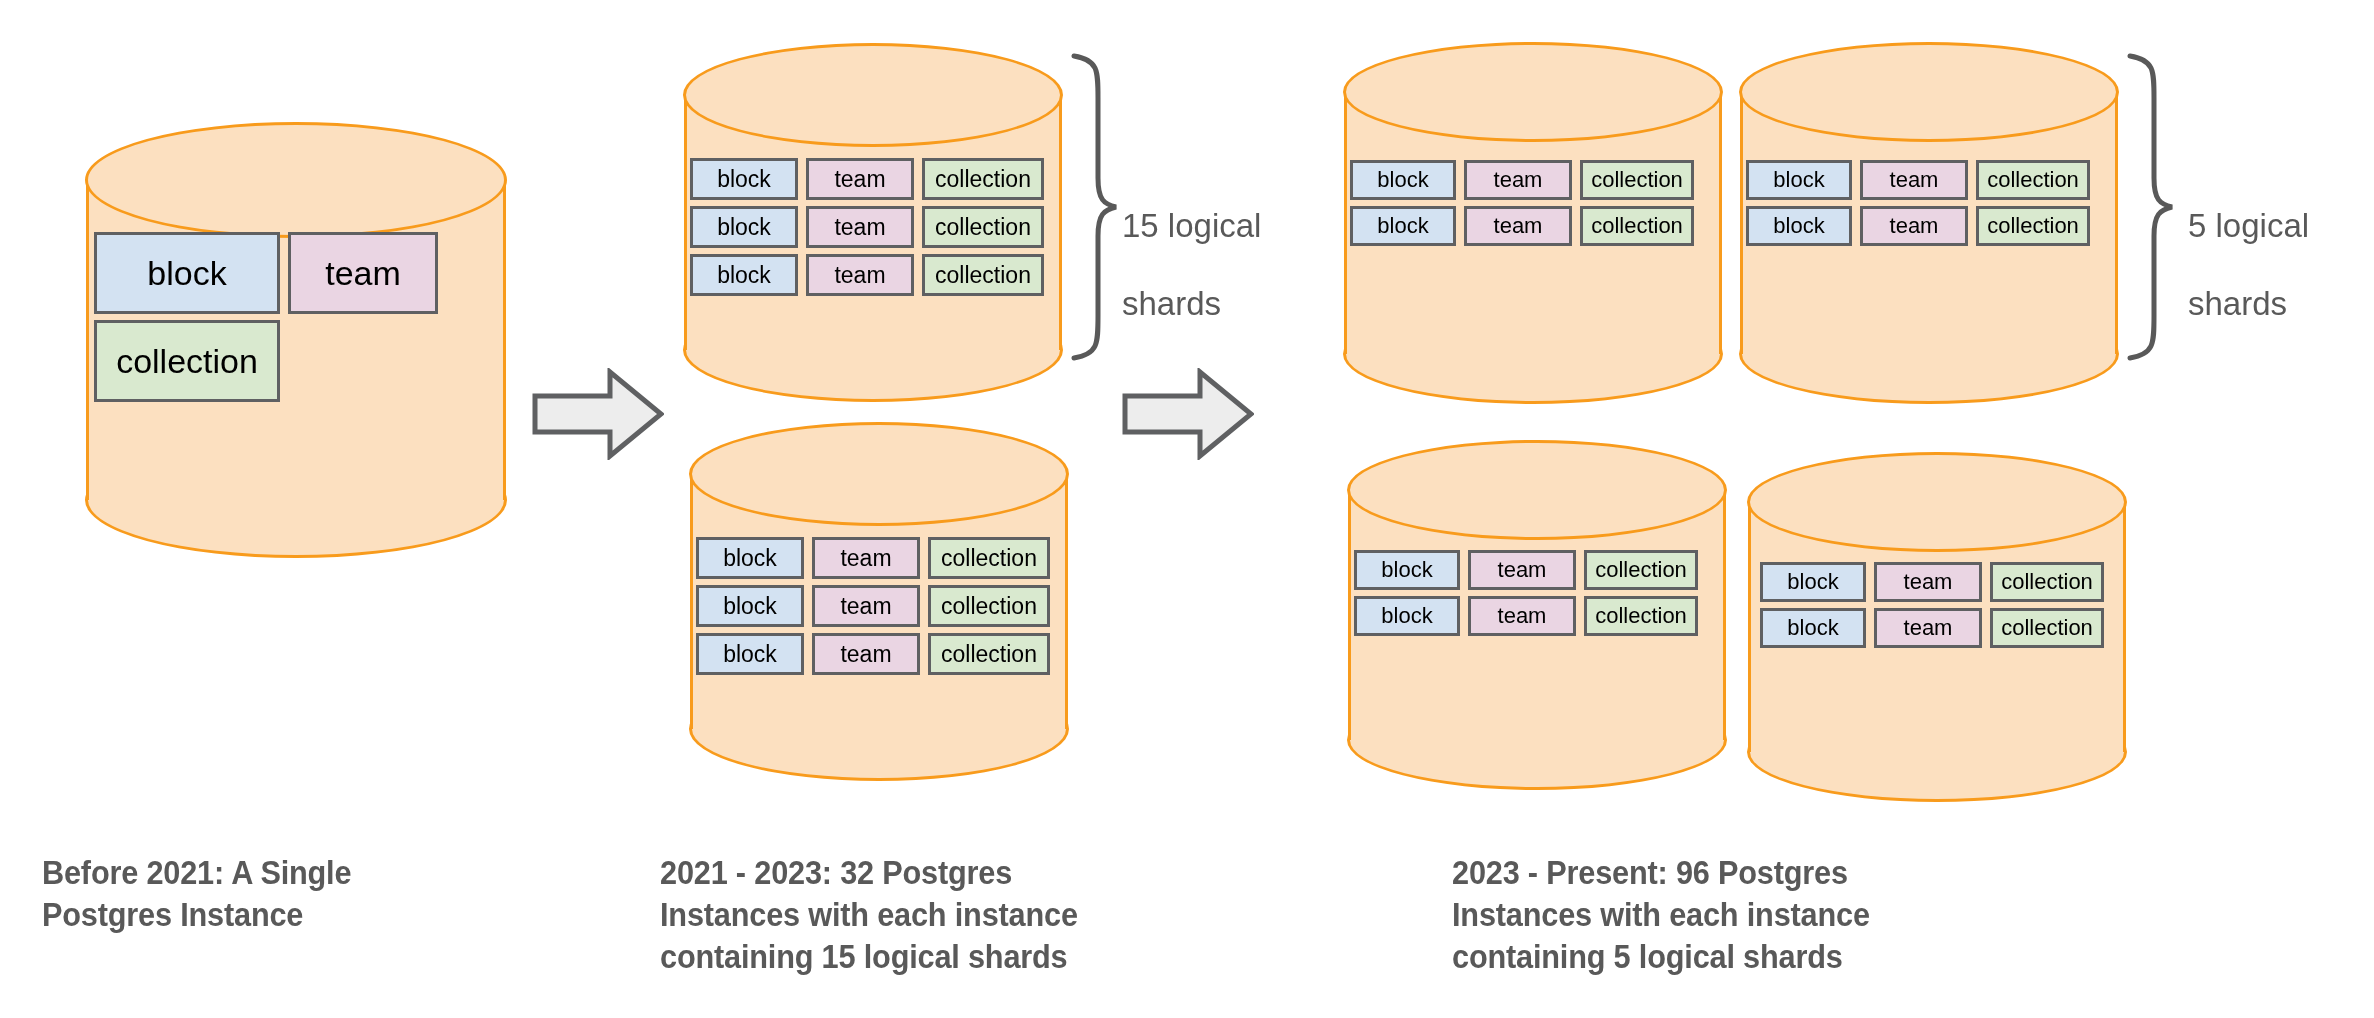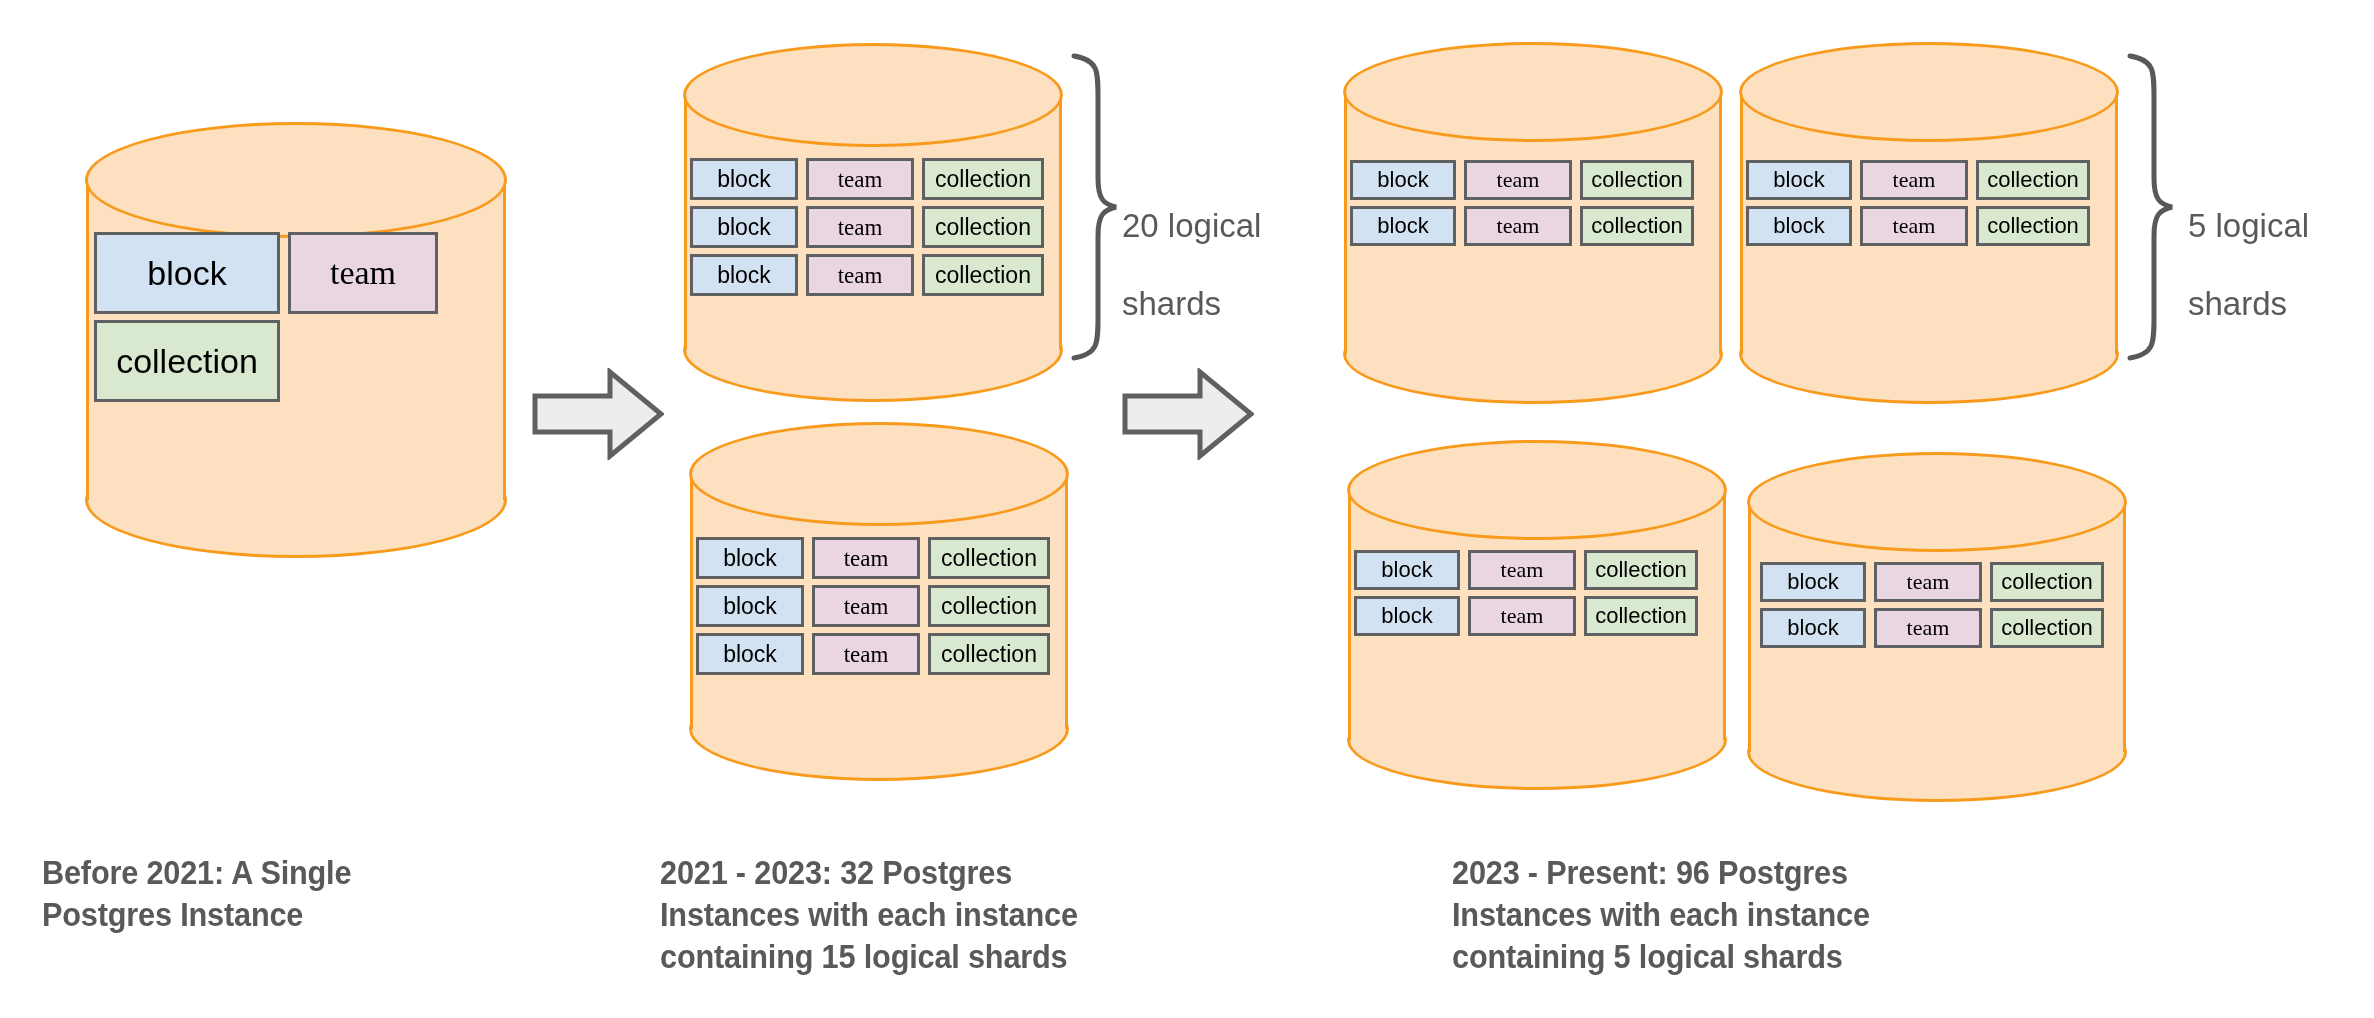--- a/index.html
+++ b/index.html
@@ -29,21 +29,21 @@
 
   .srow{display:flex;}
   .box{
     box-sizing:border-box;
     border:3px solid #5f6062;
     display:flex;align-items:center;justify-content:center;
     color:#000;line-height:1;
     white-space:nowrap;
   }
   .b-block{background:#d3e2f2;}
-  .b-team{background:#ead5e3;font-family:Liberation Serif, serif;}
+  .b-team{background:#ead5e3;}
   .b-collection{background:#d9e9cf;}
 
   
   .arrow{position:absolute;}
 
   
   .brace{position:absolute;}
   .bracelabel{
     position:absolute;color:#595959;line-height:1.18;
     font-size:33px;white-space:pre-line;
@@ -138,21 +138,21 @@
     </div>
   </div>
 
   <div class="brace" style="left:1068px;top:52px;width:52px;height:310px;">
     <svg width="52" height="310" viewBox="0 0 52 310">
       <path d="M6 4 C30 8 30 18 30 46 L30 126 C30 148 36 152 48 155
                C36 158 30 162 30 184 L30 264 C30 292 30 302 6 306" fill="none" stroke="#595959" stroke-width="5" stroke-linecap="round"></path>
     </svg>
   </div>
   <div class="bracelabel" style="left:1122px;top:168px;width:220px;">
-    <div>20 logical</div>
+    <div>15 logical</div>
     <div>shards</div>
   </div>
 
   <div class="caption" style="left:660px;top:852px;width:600px;">
     <div>2021 - 2023: 32 Postgres</div>
     <div>Instances with each instance</div>
     <div>containing 15 logical shards</div>
   </div>
 
   <div class="arrow" style="left:1122px;top:368px;width:132px;height:92px;">

